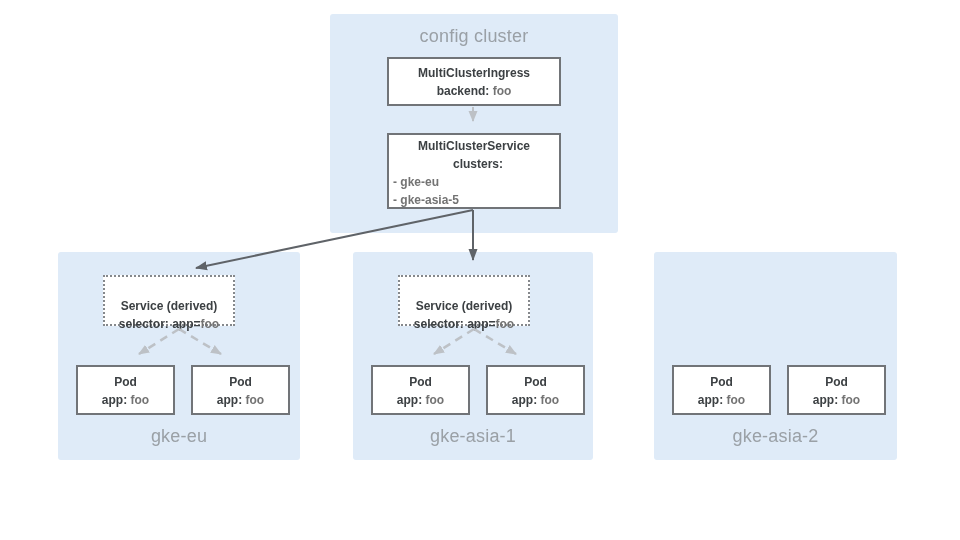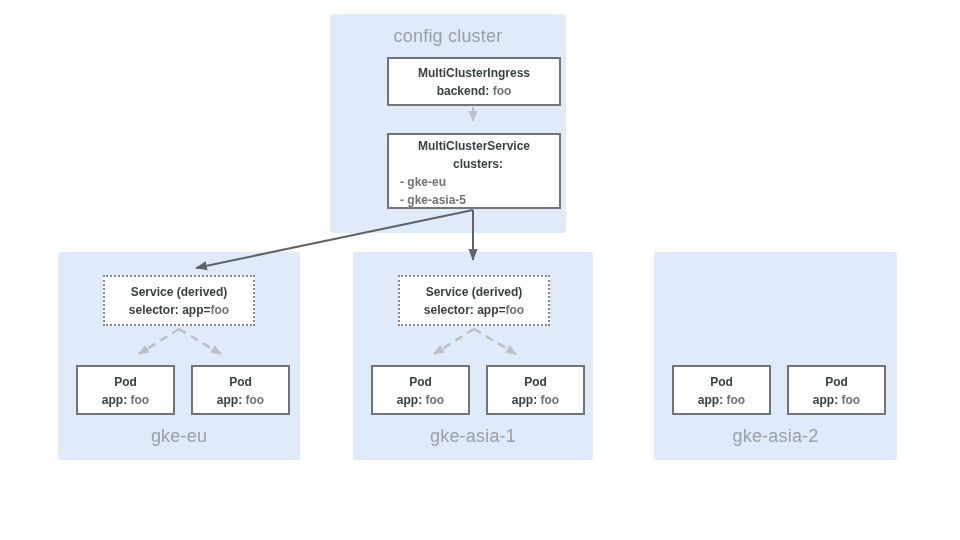--- a/index.html
+++ b/index.html
@@ -34,27 +34,27 @@
     color: #3c4043;
     font-size: 12px;
     font-weight: bold;
     line-height: 18px;
     text-align: center;
   }
   .node.dotted { border: 2px dotted #85888c; }
   .mci { left: 57px; top: 43px; width: 174px; height: 49px; padding-top: 5px; }
   .mcs { left: 57px; top: 119px; width: 174px; height: 76px; padding-top: 2px; }
   .mcs .row-left { text-align: center; padding-left: 8px; }
-  .mcs .row-item { text-align: left; padding-left: 11px; }
-  .svc { left: 45px; top: 23px; width: 152px; height: 51px; padding-top: 6px; }
+  .mcs .row-item { text-align: left; padding-left: 4px; }
+  .svc { left: 45px; top: 23px; width: 132px; height: 51px; padding-top: 20px; }
   .pod { width: 99px; height: 50px; top: 113px; padding-top: 6px; }
   .pod.pod-1 { left: 18px; }
   .pod.pod-2 { left: 133px; }
   .blue { color: #737373; }
-  #config-cluster { left: 330px; top: 14px; width: 236px; height: 219px; }
+  #config-cluster { left: 330px; top: 14px; width: 288px; height: 219px; }
   #config-cluster .cluster-title { top: 12px; }
   #cluster-0 { left: 58px;  top: 252px; width: 242px; height: 208px; }
   #cluster-1 { left: 353px; top: 252px; width: 240px; height: 208px; }
   #cluster-2 { left: 654px; top: 252px; width: 243px; height: 208px; }
   .bottom-label { top: 174px; }
   #arrows {
     position: absolute;
     left: 0; top: 0;
     width: 960px; height: 540px;
     pointer-events: none;

